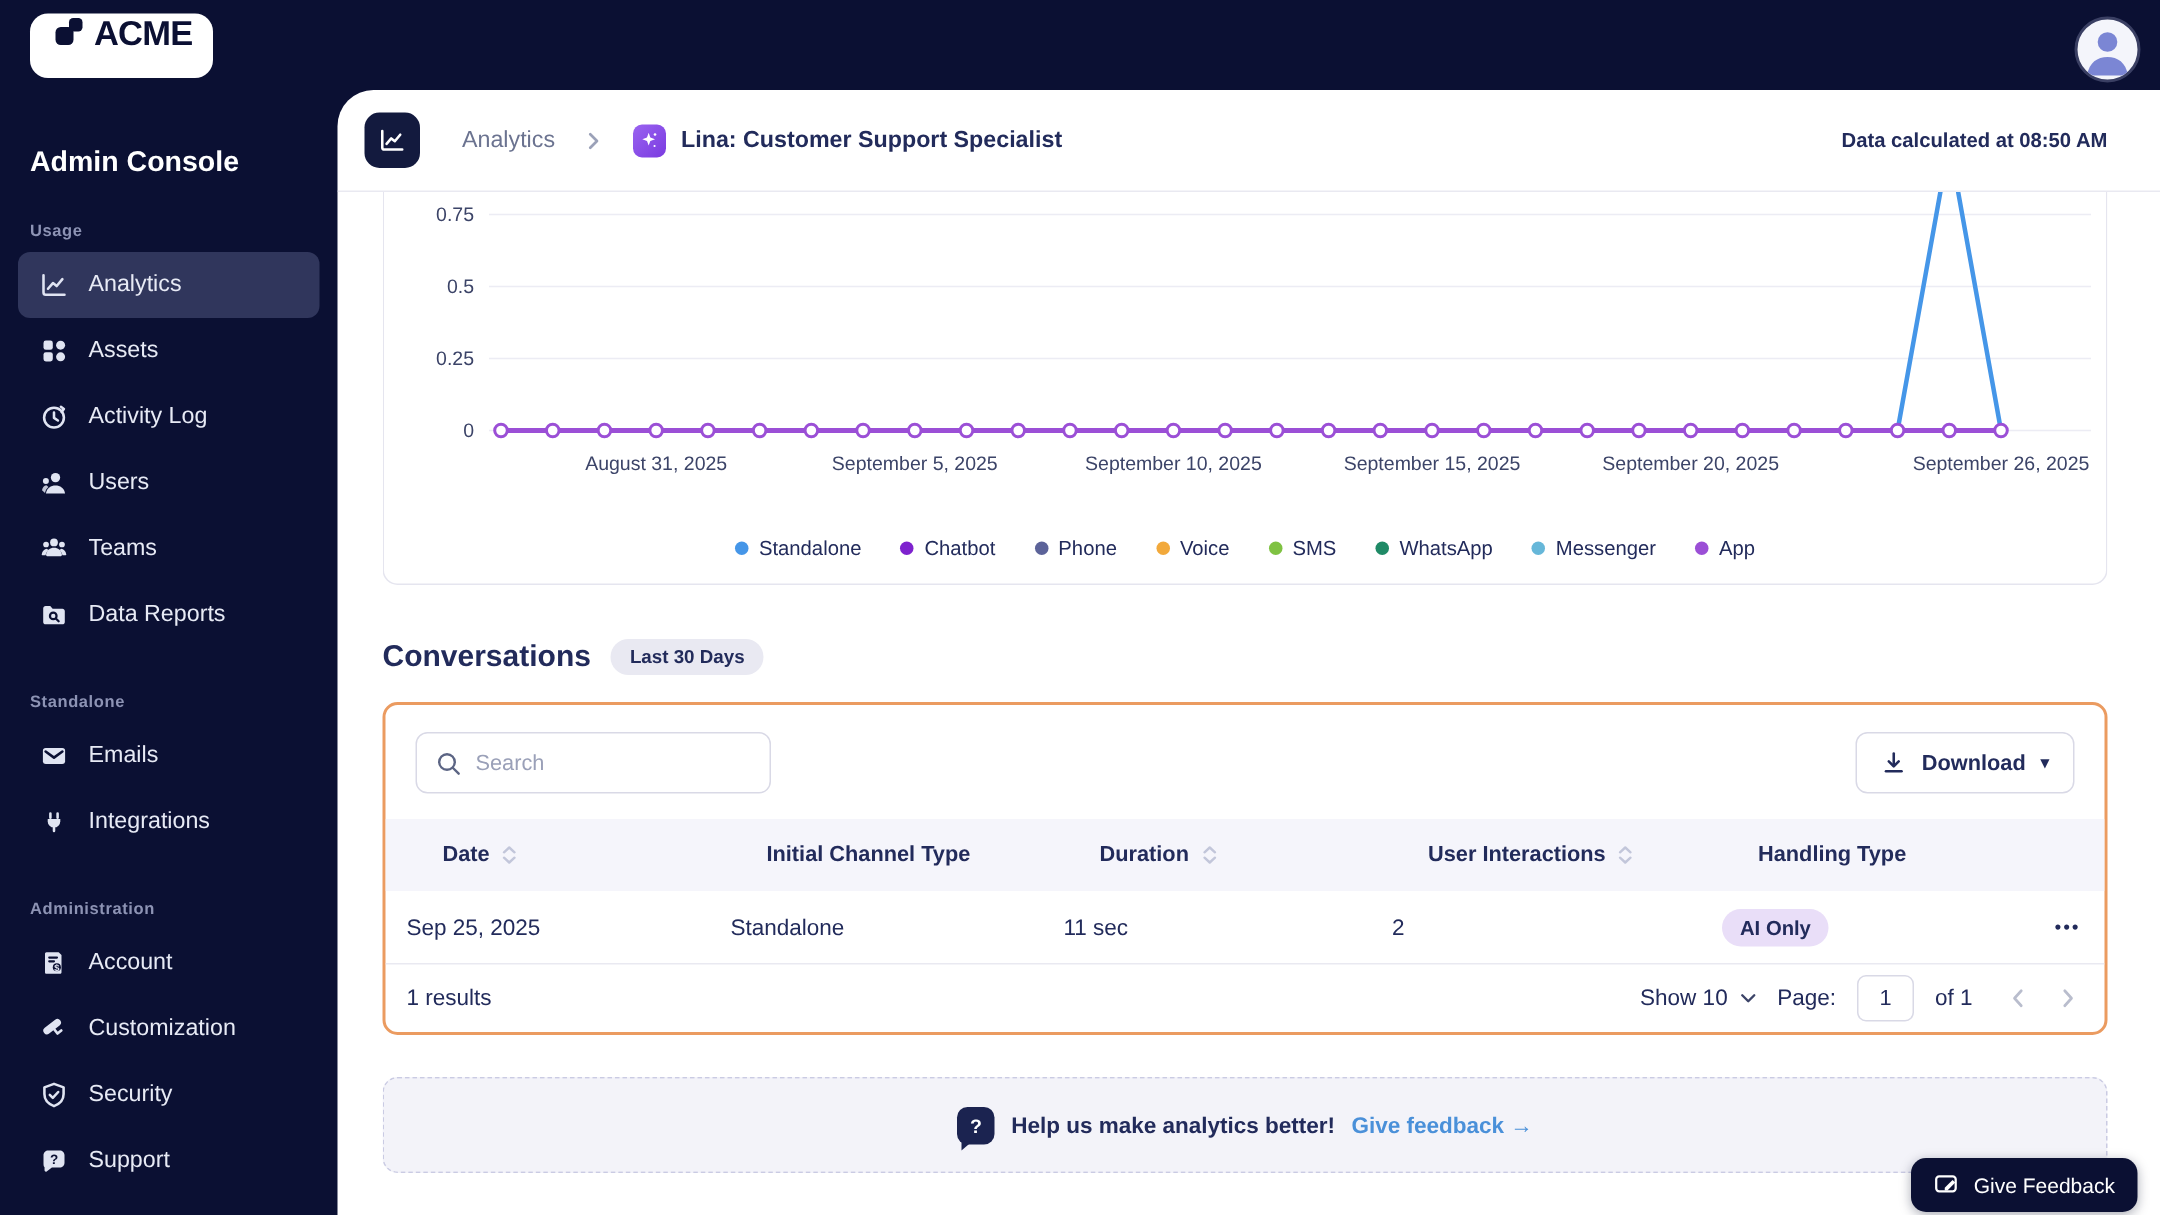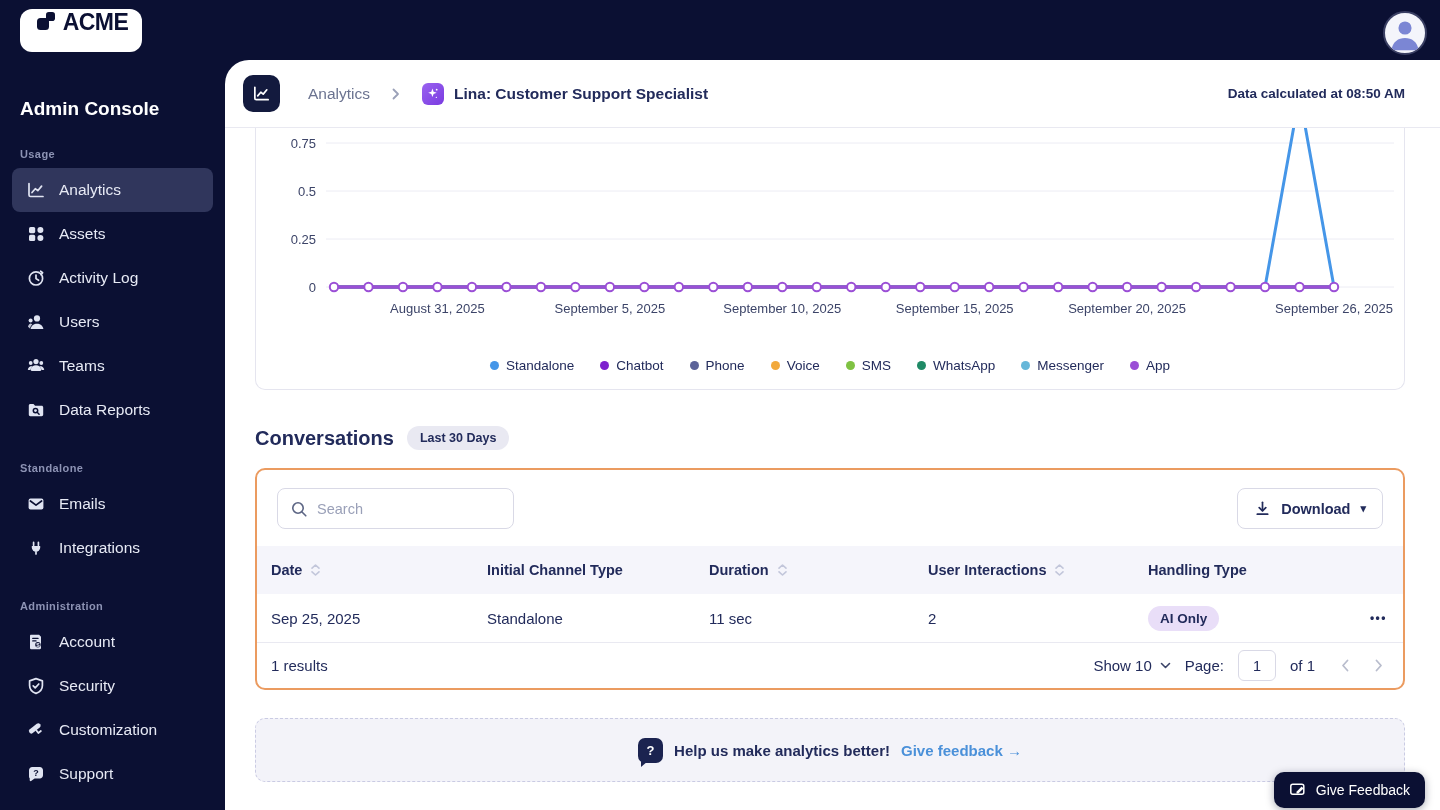--- a/index.html
+++ b/index.html
@@ -107,21 +107,21 @@
     display:flex; align-items:center; gap:10px; padding:0 16px;
     font-size:14.5px; font-weight:bold; color:#222b5b; cursor:pointer;
   }
   .download-caret { font-size:11px; color:#222b5b; }
 
   .tgrid {
     display:grid; grid-template-columns:216px 222px 219px 220px 1fr 56px;
     align-items:center; padding-left:14px;
   }
   .thead { height:48px; background:#f5f5fb; }
-  .th { font-size:14.5px; font-weight:bold; color:#222b5b; display:flex; align-items:center; gap:8px; }
+  .th { font-size:14.5px; font-weight:bold; color:#222b5b; display:flex; align-items:center; gap:8px;margin-left:24px; }
   .trow { height:48px; font-size:15px; color:#222b5b; }
   .pill-ai {
     display:inline-block; background:#e9def8; color:#222b5b;
     font-size:13.5px; font-weight:bold; padding:5px 12px; border-radius:13px;
   }
   .row-actions { text-align:right; padding-right:16px; font-size:12px; letter-spacing:1.5px;
     font-weight:bold; color:#222b5b; cursor:pointer; }
   .tfoot {
     height:46px; border-top:1px solid #e9e9f1; display:flex; align-items:center;
     padding:0 20px 0 14px; font-size:15px; color:#222b5b;
@@ -280,37 +280,37 @@
           <path d="M5 2.8h8.1L15 4.7v11.4c0 .6-.5 1.1-1.1 1.1H5c-.6 0-1-.5-1-1.1V3.9c0-.6.4-1.1 1-1.1z" fill="currentColor"></path>
           <path d="M6.8 6.4h5.2M6.8 8.9h3.2" stroke="#0b1033" stroke-width="1.4" stroke-linecap="round"></path>
           <circle cx="11.9" cy="12.8" r="2.7" fill="#0b1033"></circle>
           <text x="11.9" y="15" font-size="6.2" font-weight="bold" fill="#e0e4f2" text-anchor="middle">$</text>
         </svg>
     </span>
     <span>Account</span>
   </div>
   <div class="nav-item">
     <span class="nav-icon">
-      <svg viewBox="0 0 20 20" width="20" height="20" fill="none" stroke="currentColor" stroke-width="1.7" stroke-linecap="round" stroke-linejoin="round">
-          <path d="M10 2.6l6.4 2.3v4.5c0 3.9-2.5 6.6-6.4 8-3.9-1.4-6.4-4.1-6.4-8V4.9z"></path>
-          <path d="M7.2 9.9l2 2 3.6-3.9"></path>
-        </svg>
-    </span>
-    <span>Security</span>
-  </div>
-  <div class="nav-item">
-    <span class="nav-icon">
       <svg viewBox="0 0 20 20" width="20" height="20">
           <g transform="rotate(-38 10 10)">
             <rect x="3.2" y="5.6" width="13.6" height="4.8" rx="2.4" fill="currentColor"></rect>
             <path d="M10 10.4v3.4h3.2" fill="none" stroke="currentColor" stroke-width="1.8" stroke-linecap="round" stroke-linejoin="round"></path>
           </g>
         </svg>
     </span>
     <span>Customization</span>
+  </div>
+  <div class="nav-item">
+    <span class="nav-icon">
+      <svg viewBox="0 0 20 20" width="20" height="20" fill="none" stroke="currentColor" stroke-width="1.7" stroke-linecap="round" stroke-linejoin="round">
+          <path d="M10 2.6l6.4 2.3v4.5c0 3.9-2.5 6.6-6.4 8-3.9-1.4-6.4-4.1-6.4-8V4.9z"></path>
+          <path d="M7.2 9.9l2 2 3.6-3.9"></path>
+        </svg>
+    </span>
+    <span>Security</span>
   </div>
   <div class="nav-item">
     <span class="nav-icon">
       <svg viewBox="0 0 20 20" width="20" height="20">
           <path d="M3 6.2C3 4.4 4.4 3 6.2 3h7.6C15.6 3 17 4.4 17 6.2v5c0 1.8-1.4 3.2-3.2 3.2H8.6L5.1 17c-.6.4-1.4 0-1.4-.8v-2C3 13.6 3 12.6 3 11.2z" fill="currentColor"></path>
           <text x="10" y="12.2" font-size="9" font-weight="bold" fill="#0b1033" text-anchor="middle">?</text>
         </svg>
     </span>
     <span>Support</span>
   </div>

